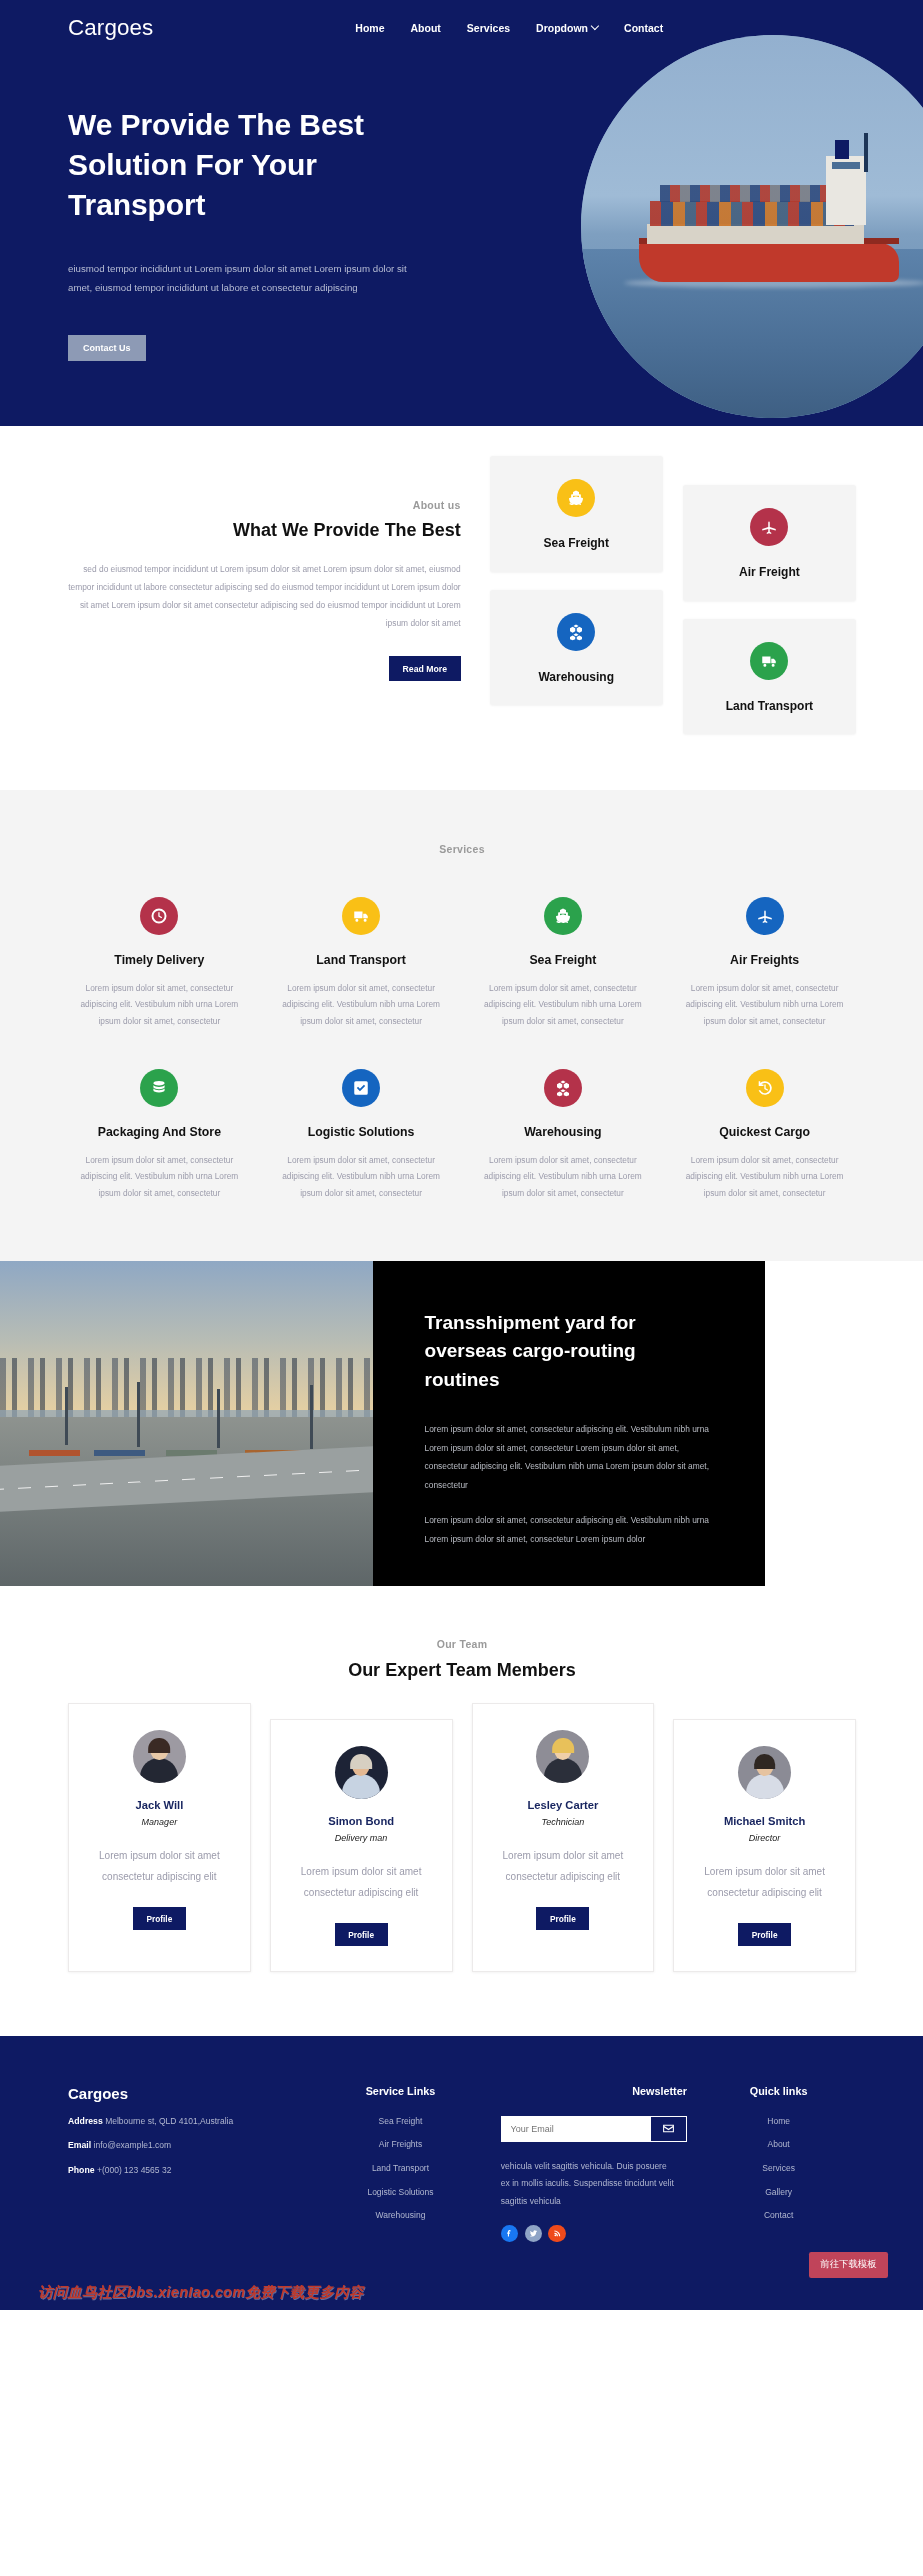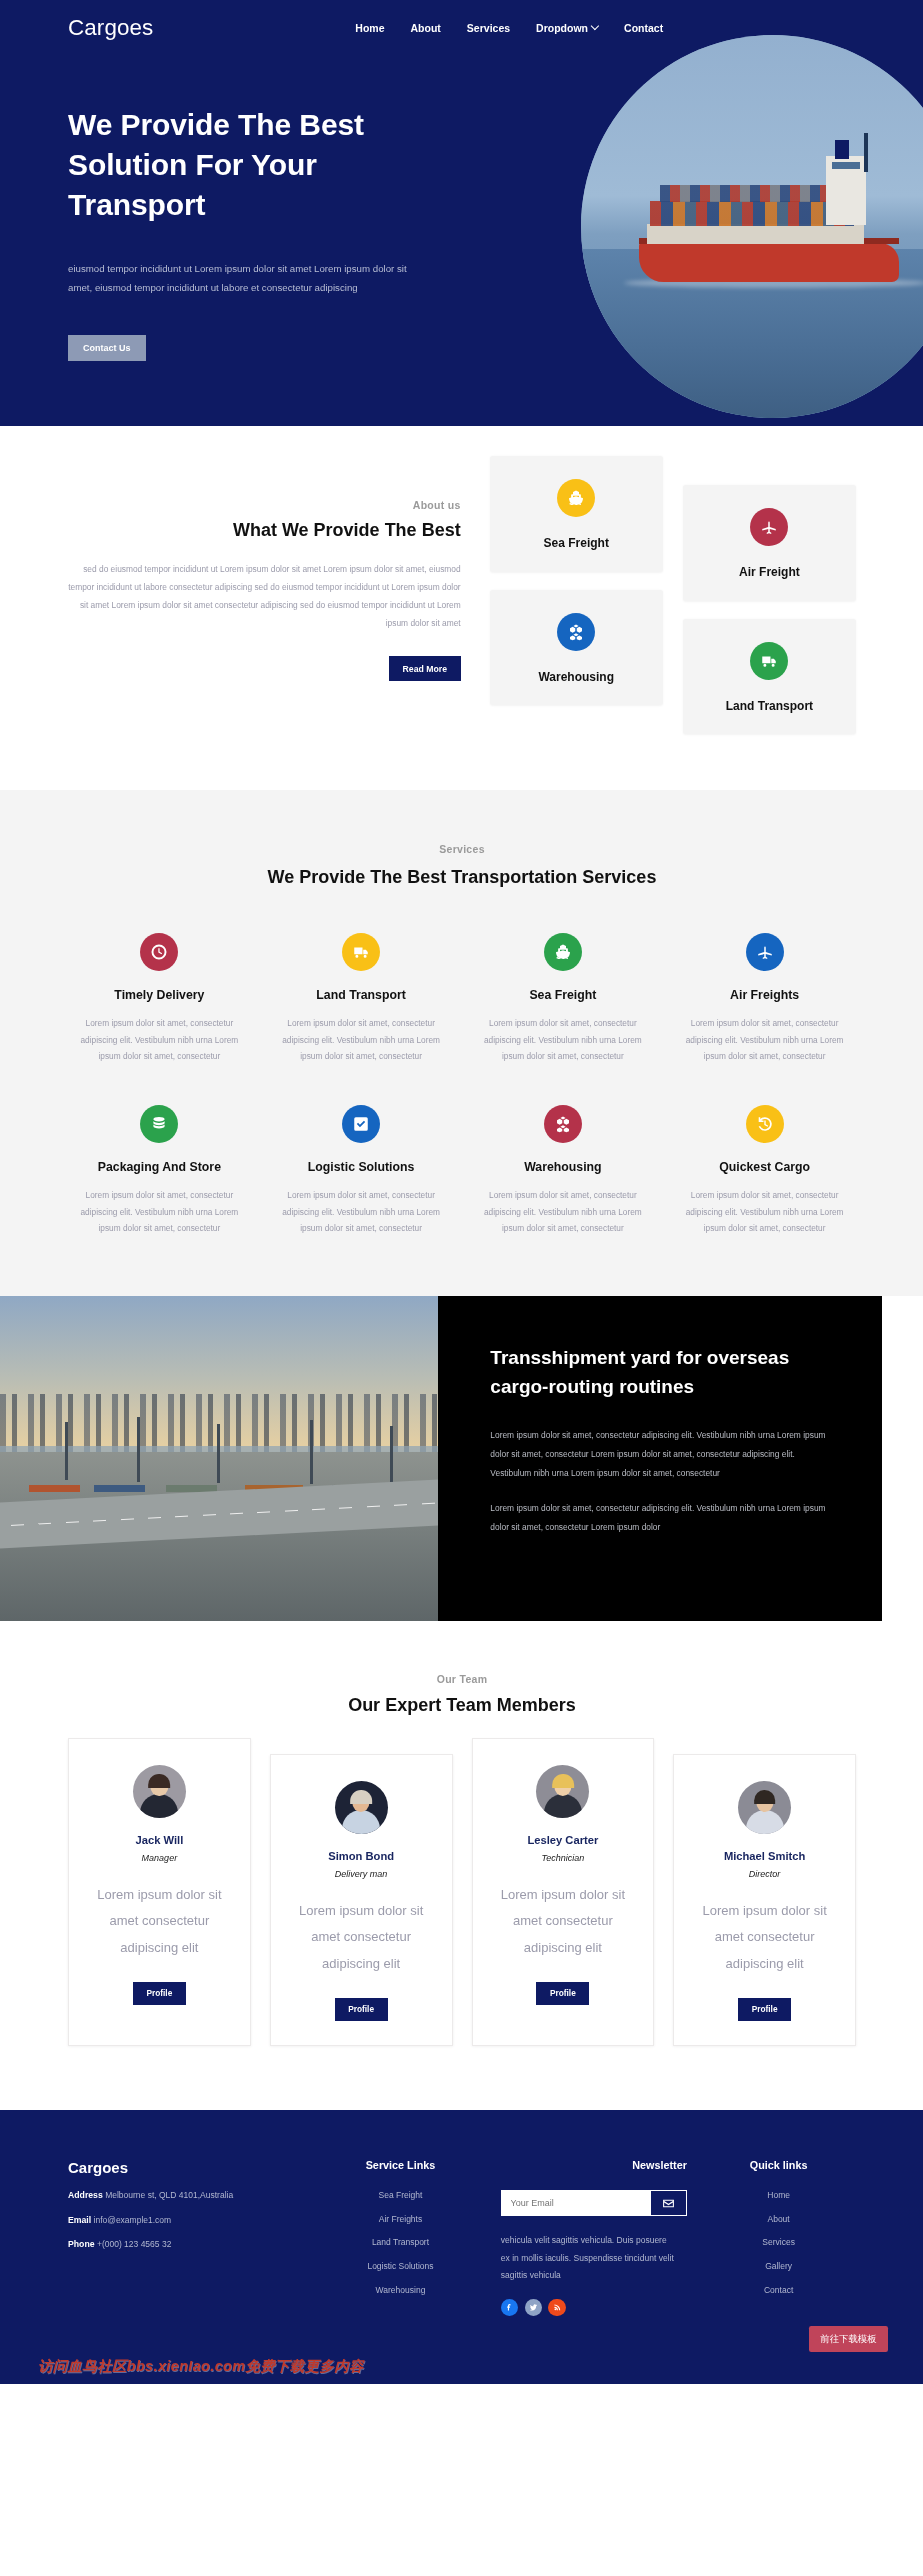--- a/index.html
+++ b/index.html
@@ -270,21 +270,21 @@
   .svc-desc {
     margin-top: 13px;
     color: #9b9bab;
     font-size: 8.3px;
     line-height: 2.0;
   }
 
   
   .trans {
     display: flex;
-    width: 882px;
+    width: 765px;
   }
   .trans-img {
     width: 462px;
     height: 325px;
     position: relative;
     overflow: hidden;
     background: linear-gradient(180deg,#9fb3c9 0%, #b6b3a6 30%, #d9c8a4 46%, #9ea7a3 60%, #6e7a7d 100%);
   }
   .t-sky { position:absolute; left:0; right:0; top:0; height:46%;
     background: linear-gradient(180deg,#8fa8c4 0%,#b9bdb4 55%,#e4cfa3 100%); }
@@ -368,21 +368,21 @@
     color: #17245f;
   }
   .t-role {
     margin-top: 6.5px;
     font-size: 9px;
     color: #222;
     font-style: italic;
   }
   .t-bio {
     margin-top: 19px;
-    font-size: 13px;
+    font-size: 10px;
     line-height: 2.05;
     color: #9b9bab;
   }
   .btn-profile {
     margin-top: 20px;
     display: inline-block;
     background: #0e1a63;
     color: #fff;
     font-size: 8.3px;
     font-weight: 600;
@@ -579,21 +579,20 @@
           </div>
         </div>
       </div>
     </div>
   </div>
 </section>
 
 <section class="services">
   <div class="wrap">
     <div class="eyebrow">Services</div>
-    <h2 class="svc-h2">We Provide The Best Transportation Services</h2>
 
     <div class="svc-grid">
       <div class="svc-item">
         <div class="svc-circ" style="background:#b4324a">
           <svg viewBox="0 0 24 24">
               <path d="M12 2a10 10 0 100 20 10 10 0 000-20zm0 2.6a7.4 7.4 0 110 14.8 7.4 7.4 0 010-14.8zm-.9 2.3v5.7l4.2 2.5.9-1.5-3.4-2V6.9h-1.7z"></path>
             </svg>
         </div>
         <div class="svc-title">Timely Delivery</div>
         <div class="svc-desc">Lorem ipsum dolor sit amet, consectetur adipiscing elit. Vestibulum nibh urna Lorem ipsum dolor sit amet, consectetur</div>

